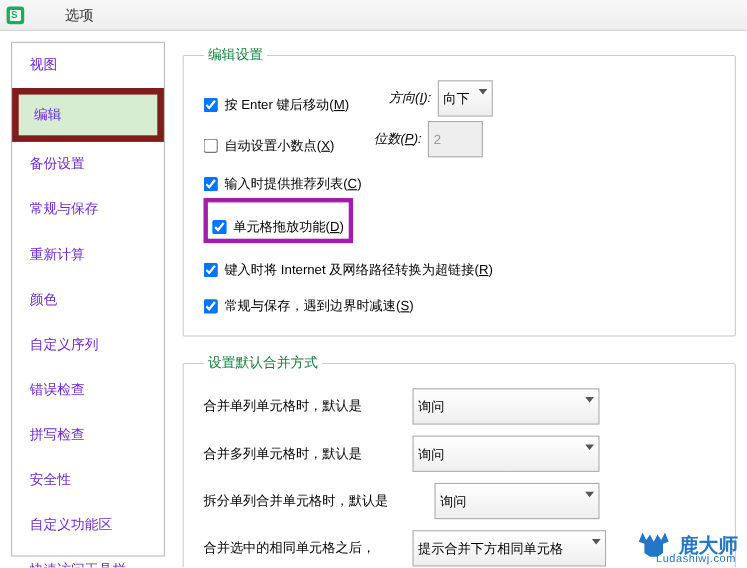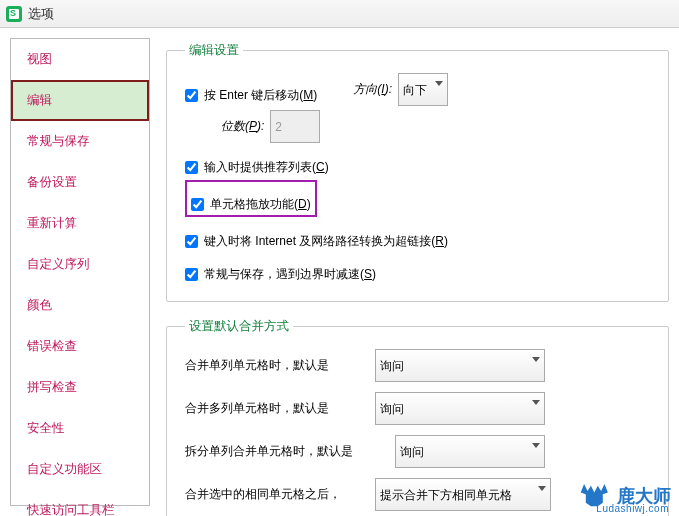--- a/index.html
+++ b/index.html
@@ -1,40 +1,40 @@
 <!DOCTYPE html>
 <html><head>
 <meta charset="utf-8">
 <style>
 * { box-sizing: border-box; margin: 0; padding: 0; }
 body { font-family: "Microsoft YaHei", sans-serif; font-size: 12px; background: #fff; width: 679px; height: 516px; overflow: hidden; position: relative; }
-.titlebar { height: 28px; background: linear-gradient(#f7f7f7,#eee); border-bottom: 1px solid #ccc; display: flex; align-items: center; padding: 0 6px; }
+.titlebar { height: 28px; background: linear-gradient(#f7f7f7,#eee); border-bottom: 1px solid #ccc; display: flex; align-items: center; padding: 0 6px; gap: 31px; }
 .app-icon { width: 16px; height: 16px; background: #1aad5a; border-radius: 3px; position: relative; margin-right: 6px; }
 .app-icon::before { content: ""; position: absolute; left: 3px; top: 3px; width: 10px; height: 10px; background: #fff; border-radius: 1px; }
 .app-icon::after { content: "S"; position: absolute; left: 4px; top: 2px; font-size: 9px; font-weight: bold; color: #1aad5a; }
 .titlebar-text { font-size: 13px; color: #333; }
 .main { display: flex; height: calc(100% - 28px); }
 .sidebar { width: 140px; border: 1px solid #bbb; margin: 10px 6px 10px 10px; background: #fff; }
-.sidebar-item { padding: 10px 14px; font-size: 12.5px; color: #be185d; cursor: pointer; border: 2px solid transparent; }
+.sidebar-item { padding: 10px 14px; font-size: 12.5px; color: #6d28d9; cursor: pointer; border: 2px solid transparent; }
 .sidebar-item.active { background: #d7edd1; }
-.sidebar-item.highlight { border: 2px solid #7f1d1d; }
+.sidebar-item.highlight { border: 6px solid #7f1d1d; }
 .content { flex: 1; padding: 14px 10px 10px 10px; overflow: hidden; }
 fieldset { border: 1px solid #ccc; border-radius: 2px; padding: 14px 10px 14px 18px; margin-bottom: 16px; }
 legend { font-size: 12.5px; color: #15803d; padding: 0 4px; }
 .row { display: flex; align-items: center; min-height: 26px; margin-bottom: 4px; }
 .row label { display: flex; align-items: center; cursor: pointer; margin-top: 12px; }
 .row input[type=checkbox] { margin-right: 6px; width: 13px; height: 13px; }
 .side-label { margin-left: 36px; display: flex; align-items: center; }
 .side-label .lab { margin-right: 6px; font-style: italic; }
 .sel, .spin { height: 33px; border: 1px solid #aaa; background: linear-gradient(#fff,#eee); font-size: 12px; padding: 1px 18px 1px 4px; appearance: none; min-width: 50px; position: relative; }
 .sel-wrap { position: relative; display: inline-block; }
 .sel-wrap::after { content: ""; position: absolute; right: 5px; top: 8px; border-left: 4px solid transparent; border-right: 4px solid transparent; border-top: 5px solid #555; pointer-events: none; }
 .spin { width: 48px; background: #eee; color: #888; }
 .spin[disabled] { color: #999; }
-.boxed { border: 2px solid #a21caf; padding: 2px 4px; display: inline-flex; align-items: center; }
+.boxed { border: 4px solid #a21caf; padding: 2px 4px; display: inline-flex; align-items: center; }
 .merge-row { display: flex; align-items: center; margin-bottom: 10px; }
 .merge-lab { width: 190px; }
 .merge-sel { min-width: 170px; }
 .merge-sel.wide { min-width: 176px; }
 .und { text-decoration: underline; }
 .watermark { position: absolute; right: 8px; bottom: 6px; display: flex; align-items: center; color: #2376c8; font-weight: bold; font-size: 18px; font-family: sans-serif; justify-content: space-between; }
 .wm-icon { width: 34px; height: 28px; margin-right: 4px; position: relative; }
 .wm-icon svg { width: 100%; height: 100%; }
 .wm-sub { position: absolute; right: 2px; bottom: -4px; font-size: 10px; color: #2376c8; font-weight: normal; letter-spacing: 0.5px; }
 </style>
@@ -43,25 +43,25 @@
 
 <div class="titlebar">
   <div class="app-icon"></div>
   <span class="titlebar-text">选项</span>
 </div>
 
 <div class="main">
   <div class="sidebar">
     <div class="sidebar-item"><span>视图</span></div>
     <div class="sidebar-item active highlight"><span>编辑</span></div>
+    <div class="sidebar-item"><span>备份设置</span></div>
     <div class="sidebar-item"><span>常规与保存</span></div>
-    <div class="sidebar-item"><span>备份设置</span></div>
     <div class="sidebar-item"><span>重新计算</span></div>
+    <div class="sidebar-item"><span>颜色</span></div>
     <div class="sidebar-item"><span>自定义序列</span></div>
-    <div class="sidebar-item"><span>颜色</span></div>
     <div class="sidebar-item"><span>错误检查</span></div>
     <div class="sidebar-item"><span>拼写检查</span></div>
     <div class="sidebar-item"><span>安全性</span></div>
     <div class="sidebar-item"><span>自定义功能区</span></div>
     <div class="sidebar-item"><span>快速访问工具栏</span></div>
   </div>
 
   <div class="content">
     <fieldset>
       <legend>编辑设置</legend>
@@ -71,20 +71,24 @@
           <input type="checkbox" checked="" style="">
           <span><span>按 Enter 键后移动(</span><span class="und">M</span><span>)</span></span>
         </label>
         <span class="side-label">
           <span class="lab"><span>方向(</span><span class="und">I</span><span>):</span></span>
           <span class="sel-wrap"><select class="sel"><option>向下</option></select></span>
         </span>
       </div>
 
       <div class="row">
+        <label>
+          <input type="checkbox" style="">
+          <span><span>自动设置小数点(</span><span class="und">X</span><span>)</span></span>
+        </label>
         <span class="side-label">
           <span class="lab"><span>位数(</span><span class="und">P</span><span>):</span></span>
           <input class="spin" disabled="" value="2" style="">
         </span>
       </div>
 
       <div class="row">
         <label>
           <input type="checkbox" checked="" style="">
           <span><span>输入时提供推荐列表(</span><span class="und">C</span><span>)</span></span>

